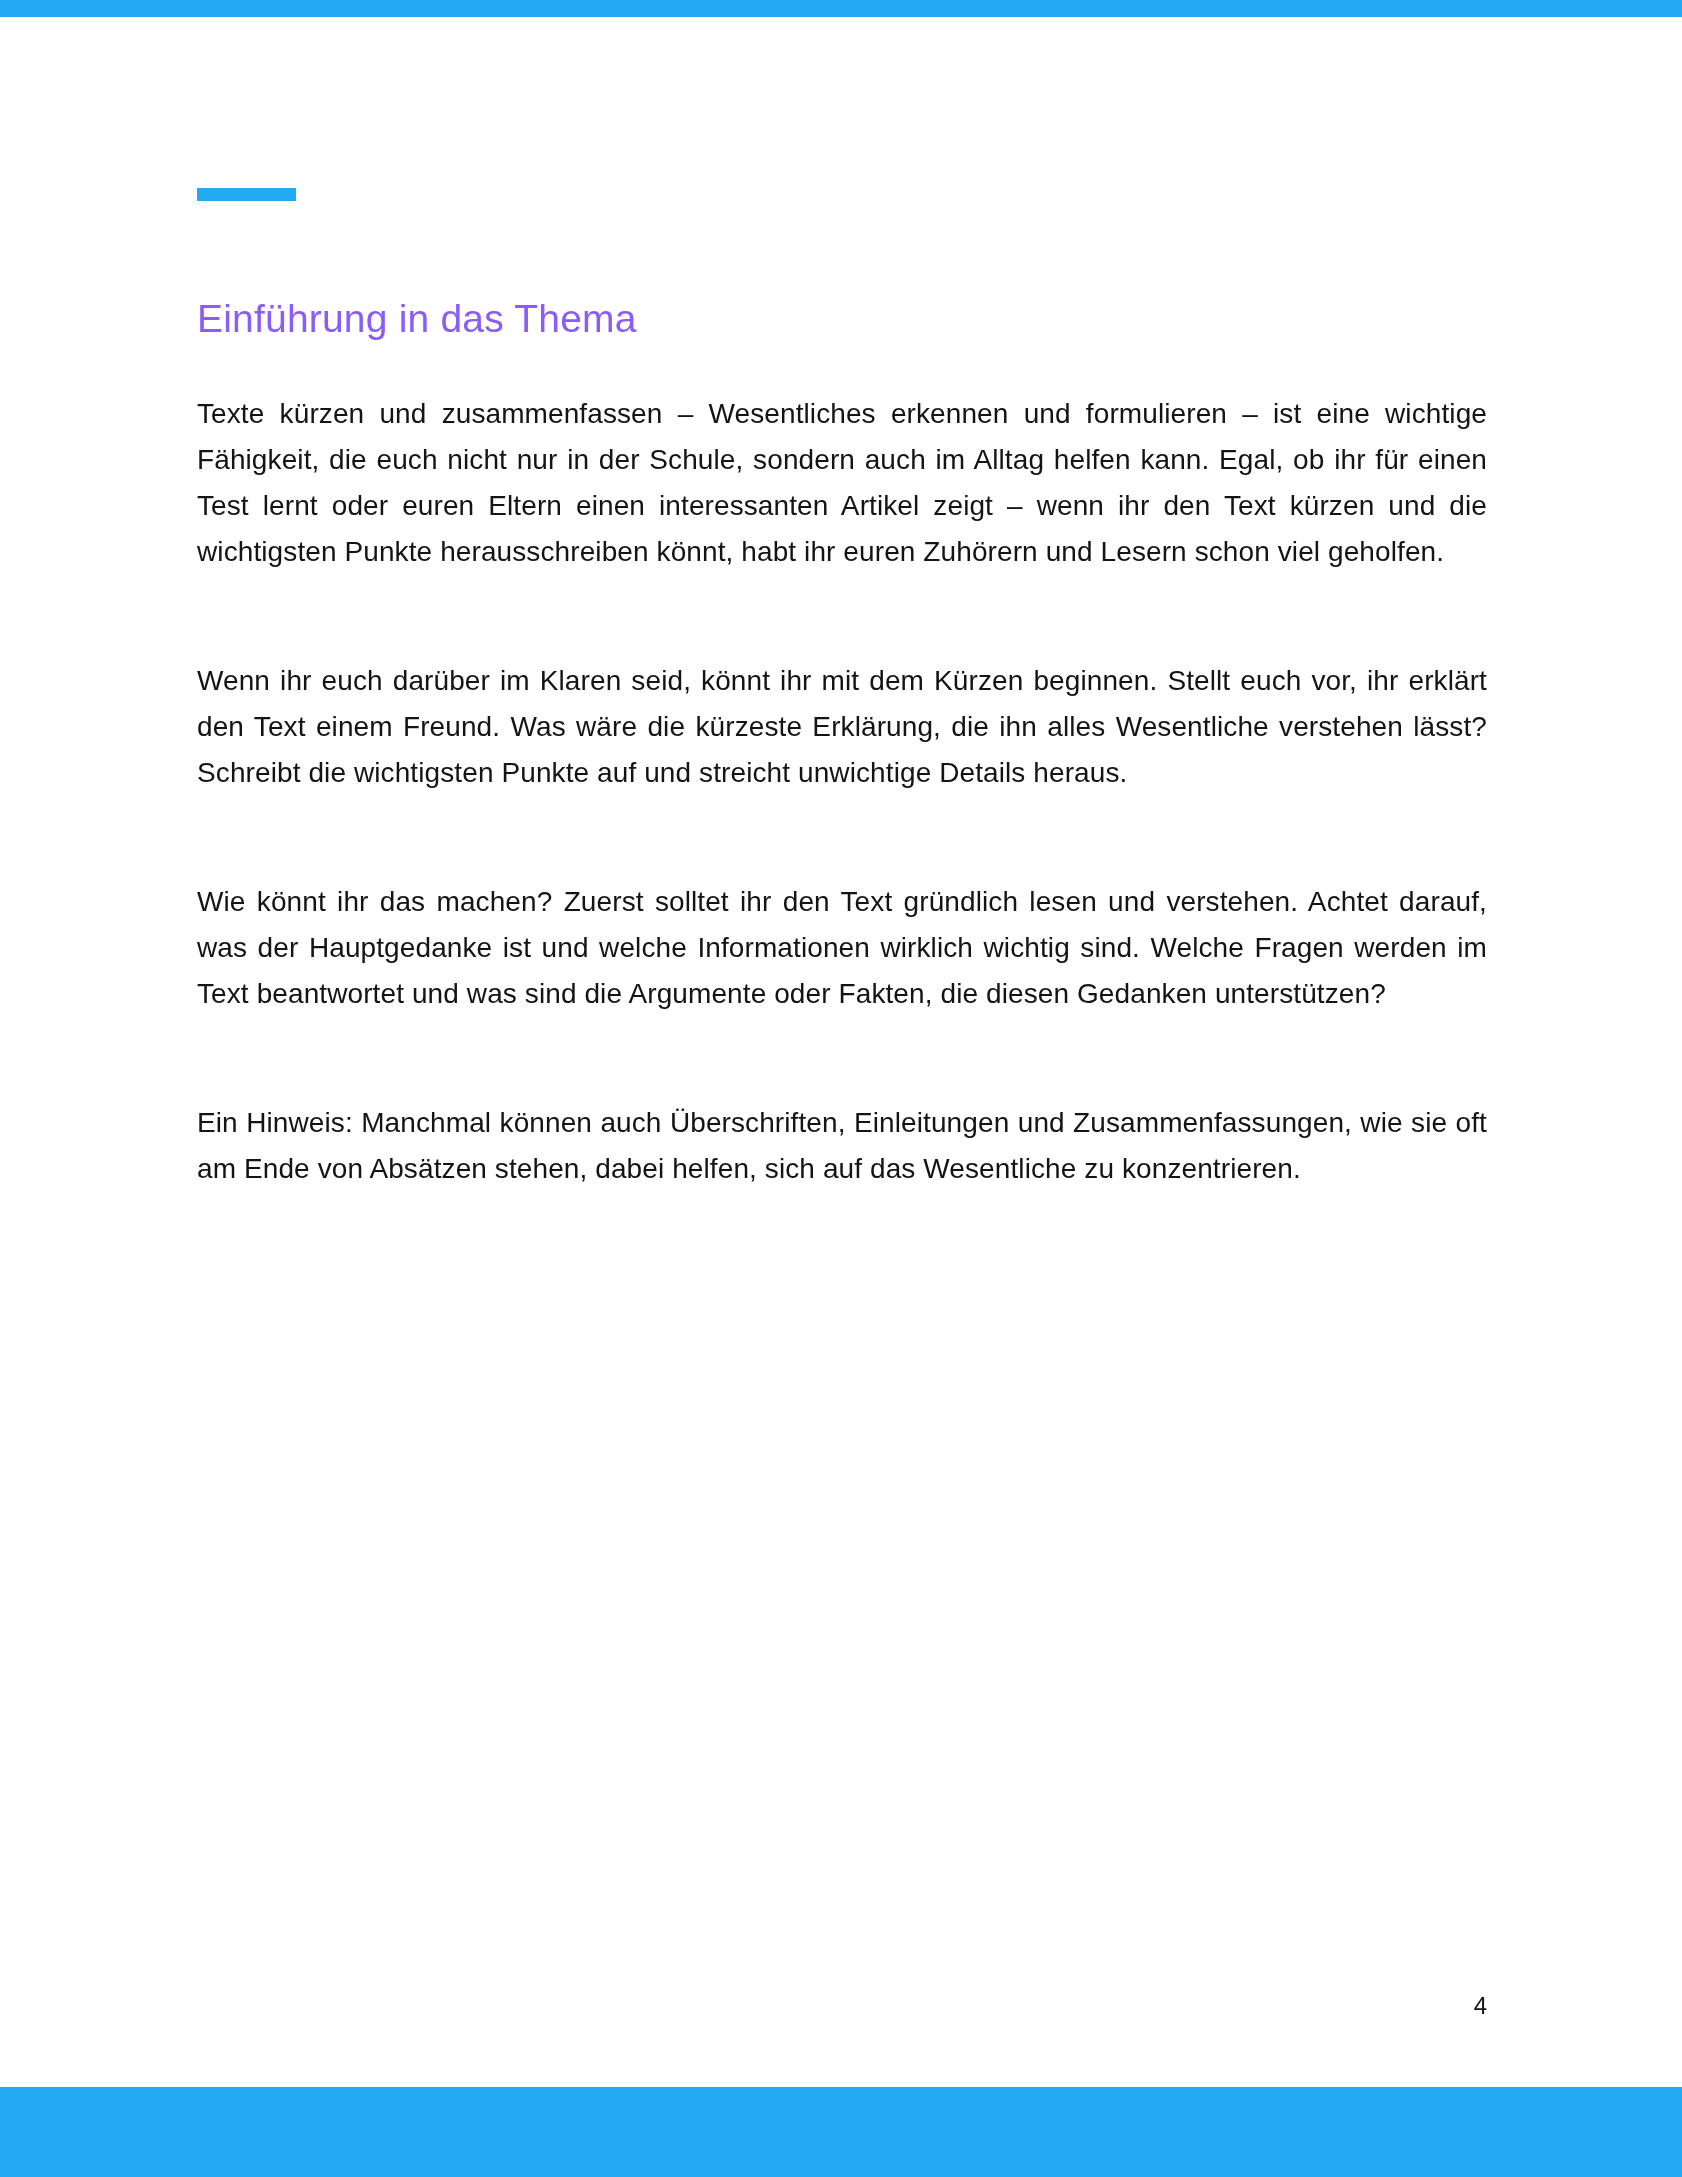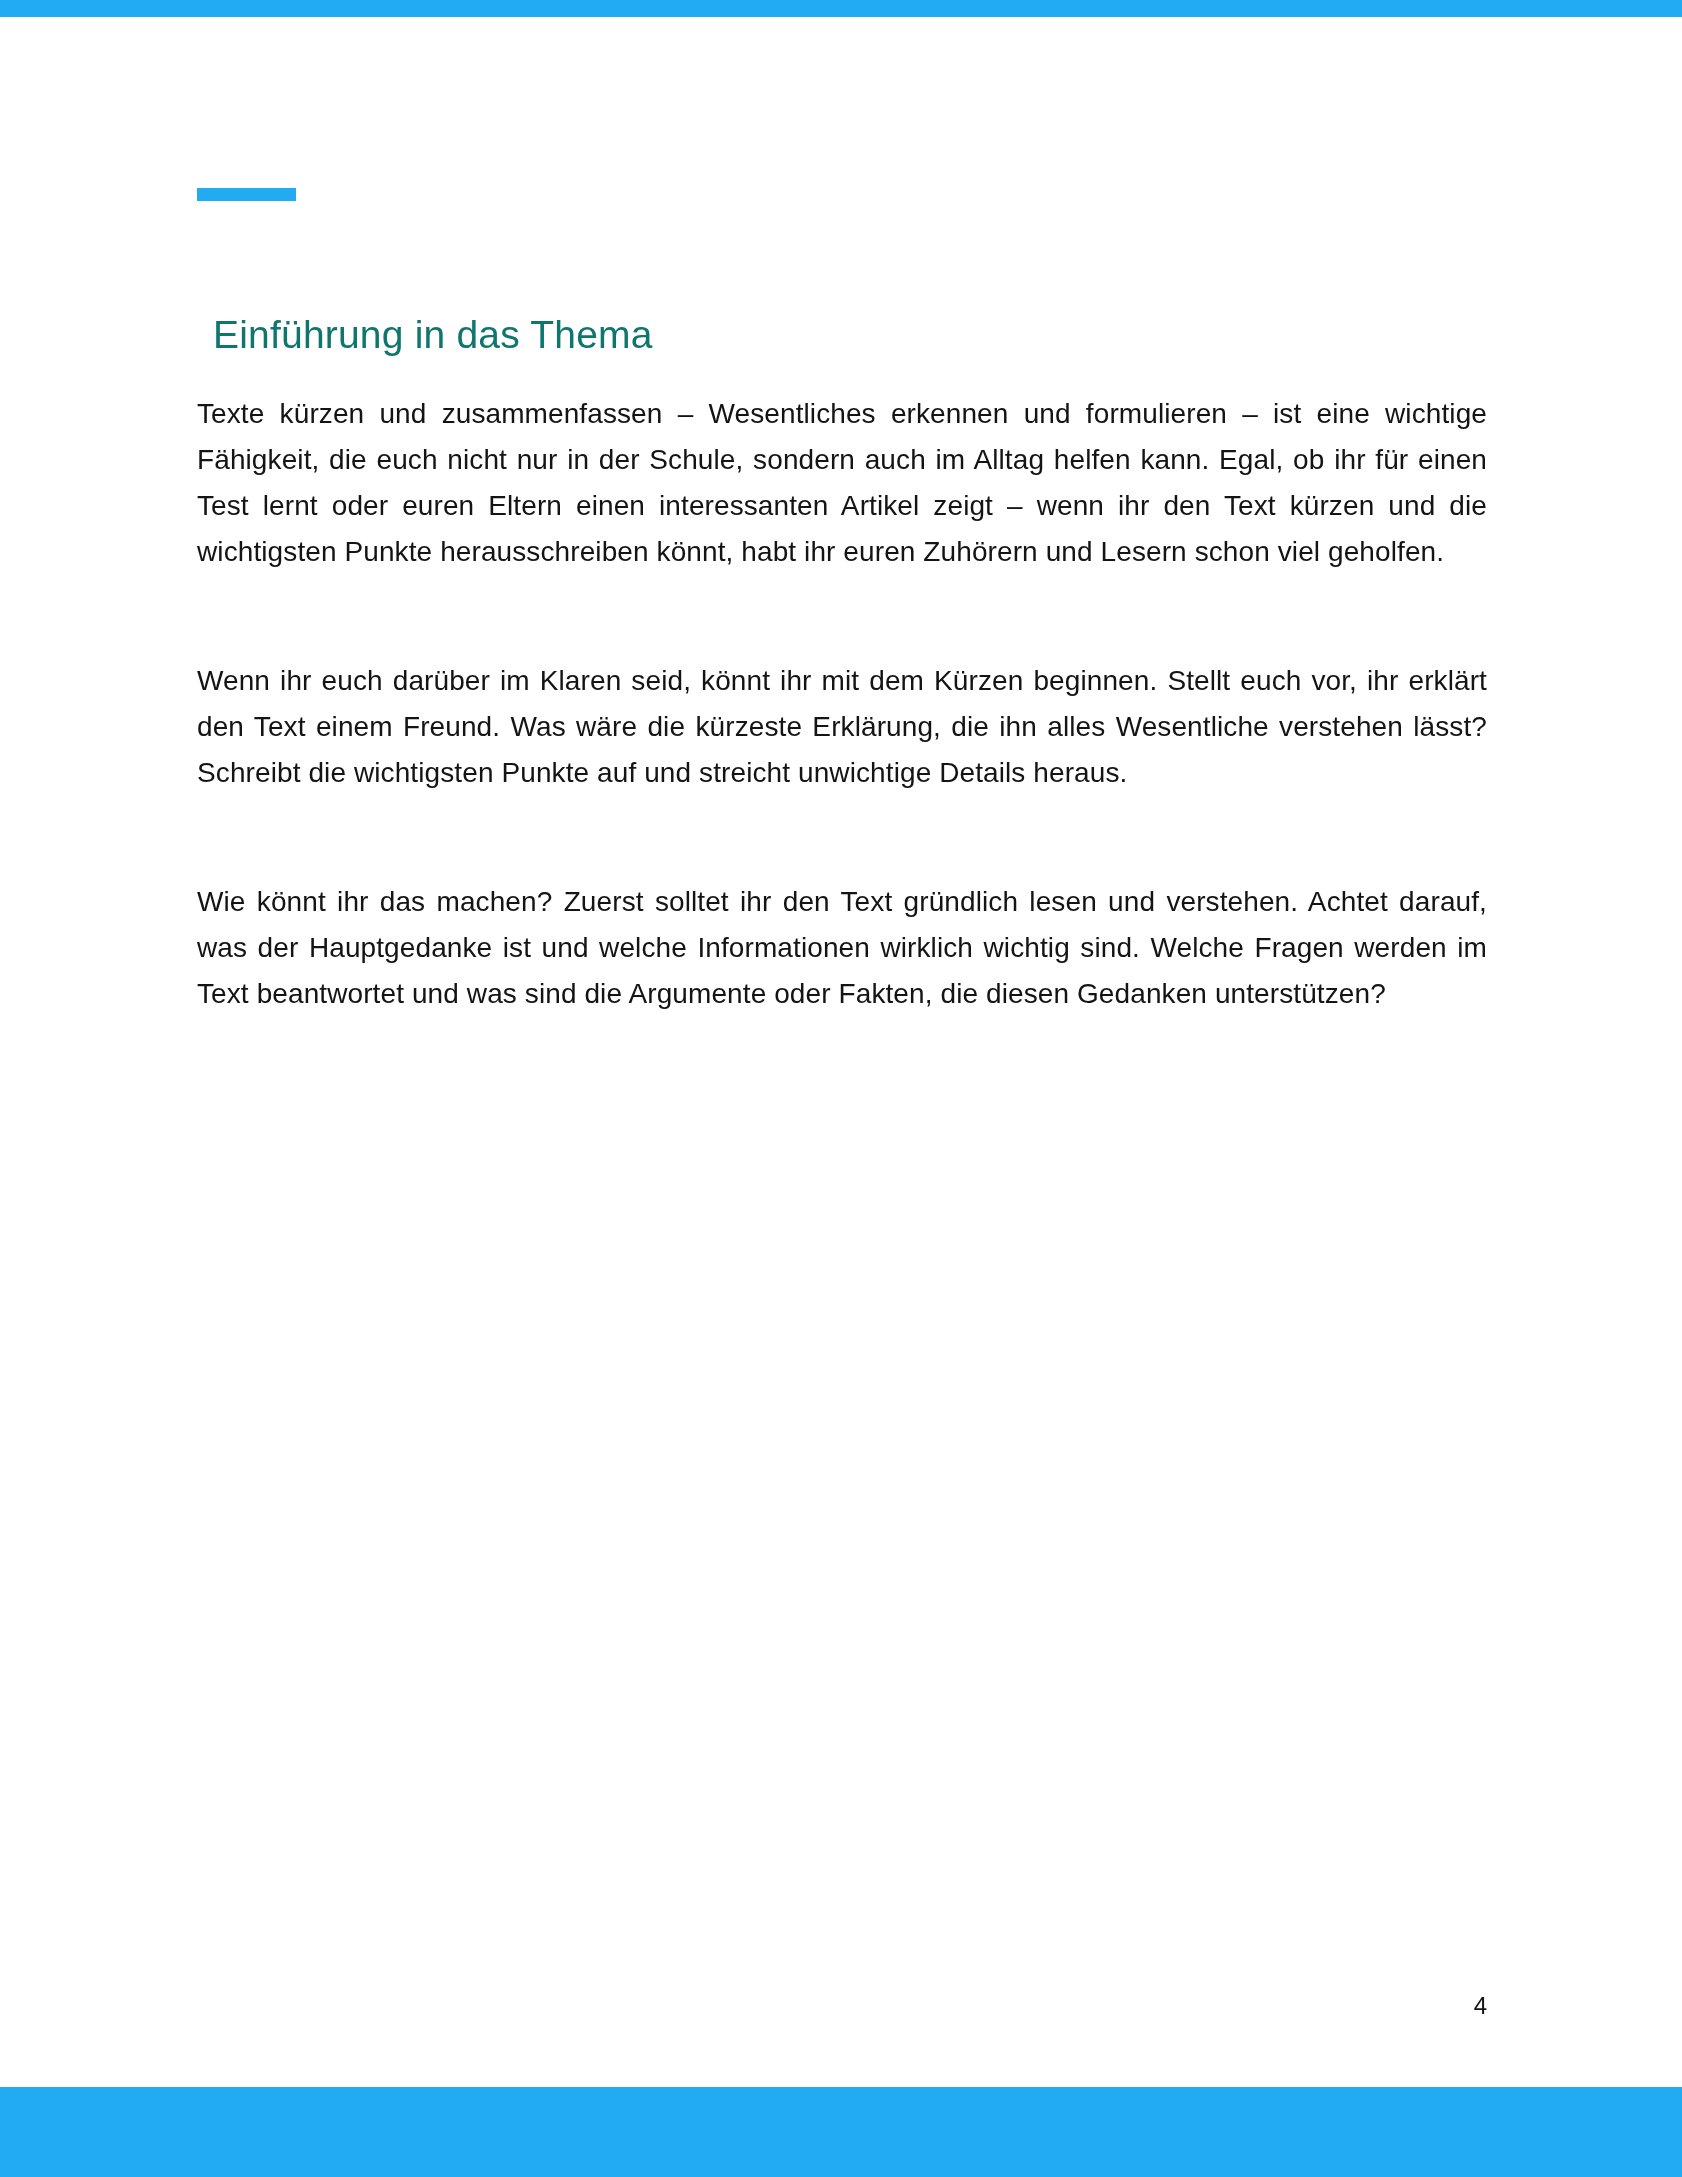--- a/index.html
+++ b/index.html
@@ -54,25 +54,25 @@
     top: 188px;
     width: 99px;
     height: 13px;
     background: #22abf0;
   }
 
   .page-title {
     position: absolute;
     left: 0;
     top: 297px;
-    margin: 16px;
+    margin: 0;
     font-size: 39px;
     font-weight: 400;
     letter-spacing: 0.2px;
-    color: #0f766e;
+    color: #8b5cf6;
     line-height: 1.15;
     white-space: nowrap;
   }
 
   .body-copy {
     position: absolute;
     left: 0;
     top: 391px;
     width: 1290px;
   }
@@ -111,20 +111,21 @@
   <div class="content">
 
     <div class="accent-dash"></div>
 
     <h1 class="page-title">Einführung in das Thema</h1>
 
     <div class="body-copy">
       <p class="paragraph">Texte kürzen und zusammenfassen – Wesentliches erkennen und formulieren – ist eine wichtige Fähigkeit, die euch nicht nur in der Schule, sondern auch im Alltag helfen kann. Egal, ob ihr für einen Test lernt oder euren Eltern einen interessanten Artikel zeigt – wenn ihr den Text kürzen und die wichtigsten Punkte herausschreiben könnt, habt ihr euren Zuhörern und Lesern schon viel geholfen.</p>
       <p class="paragraph">Wenn ihr euch darüber im Klaren seid, könnt ihr mit dem Kürzen beginnen. Stellt euch vor, ihr erklärt den Text einem Freund. Was wäre die kürzeste Erklärung, die ihn alles Wesentliche verstehen lässt? Schreibt die wichtigsten Punkte auf und streicht unwichtige Details heraus.</p>
       <p class="paragraph">Wie könnt ihr das machen? Zuerst solltet ihr den Text gründlich lesen und verstehen. Achtet darauf, was der Hauptgedanke ist und welche Informationen wirklich wichtig sind. Welche Fragen werden im Text beantwortet und was sind die Argumente oder Fakten, die diesen Gedanken unterstützen?</p>
+      <p class="paragraph">Ein Hinweis: Manchmal können auch Überschriften, Einleitungen und Zusammenfassungen, wie sie oft am Ende von Absätzen stehen, dabei helfen, sich auf das Wesentliche zu konzentrieren.</p>
     </div>
 
     <div class="page-number">4</div>
 
   </div>
 
   <div class="bottom-bar"></div>
 
 </div>
 

